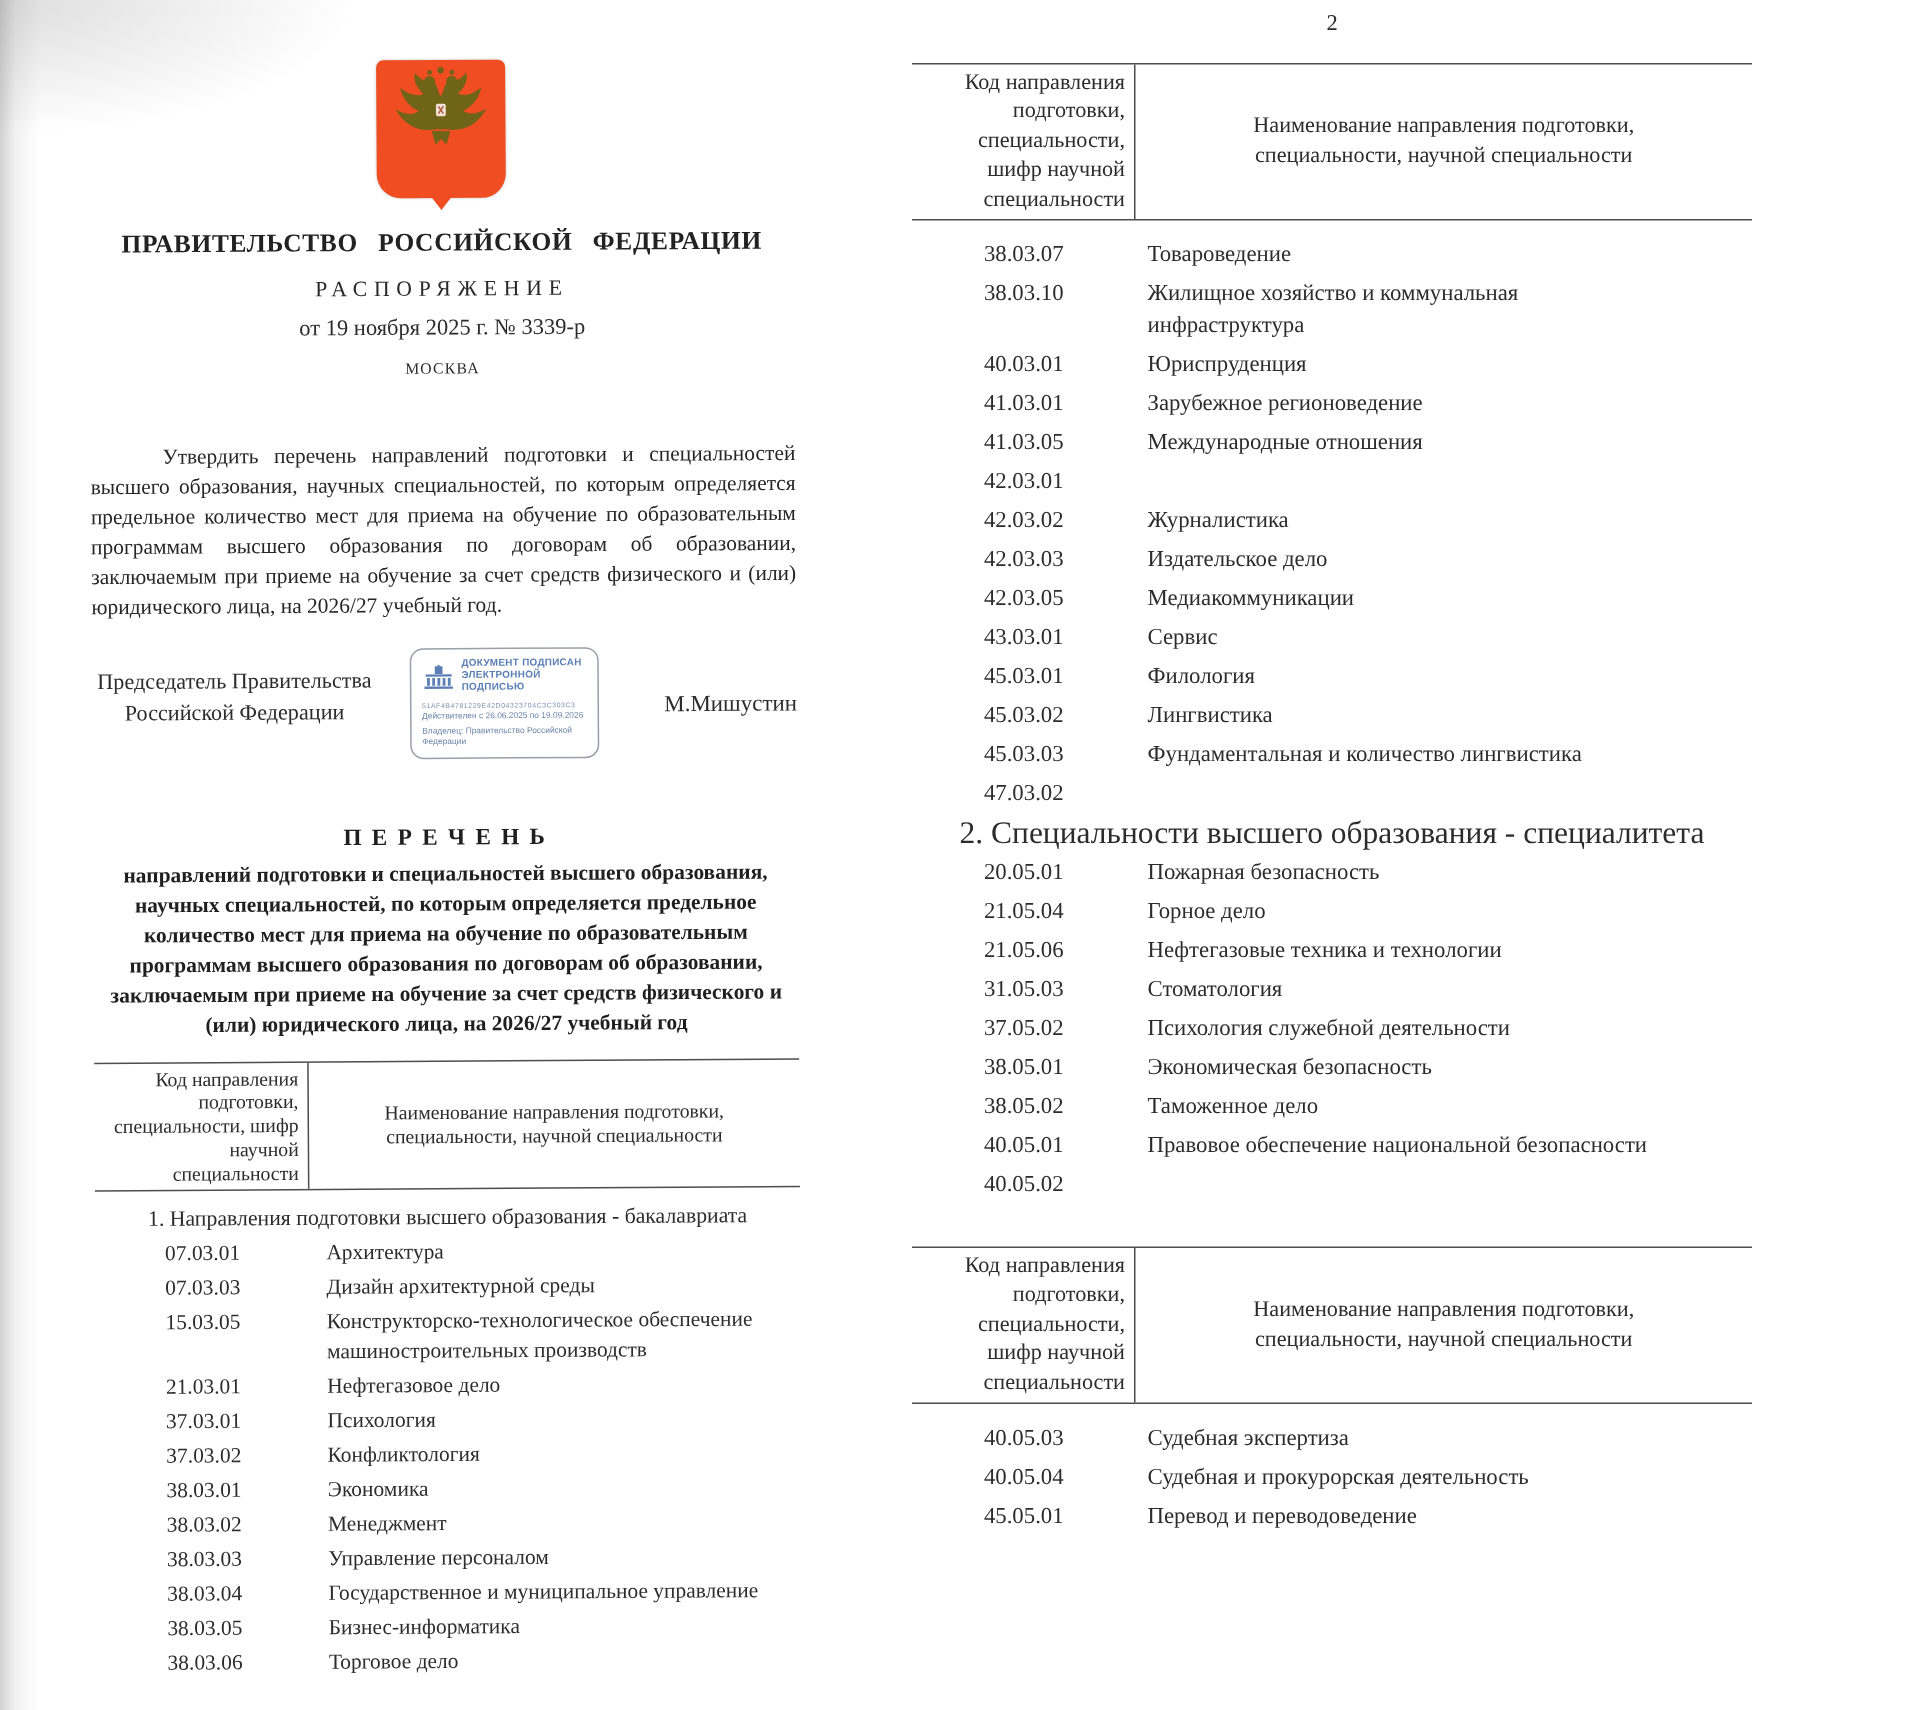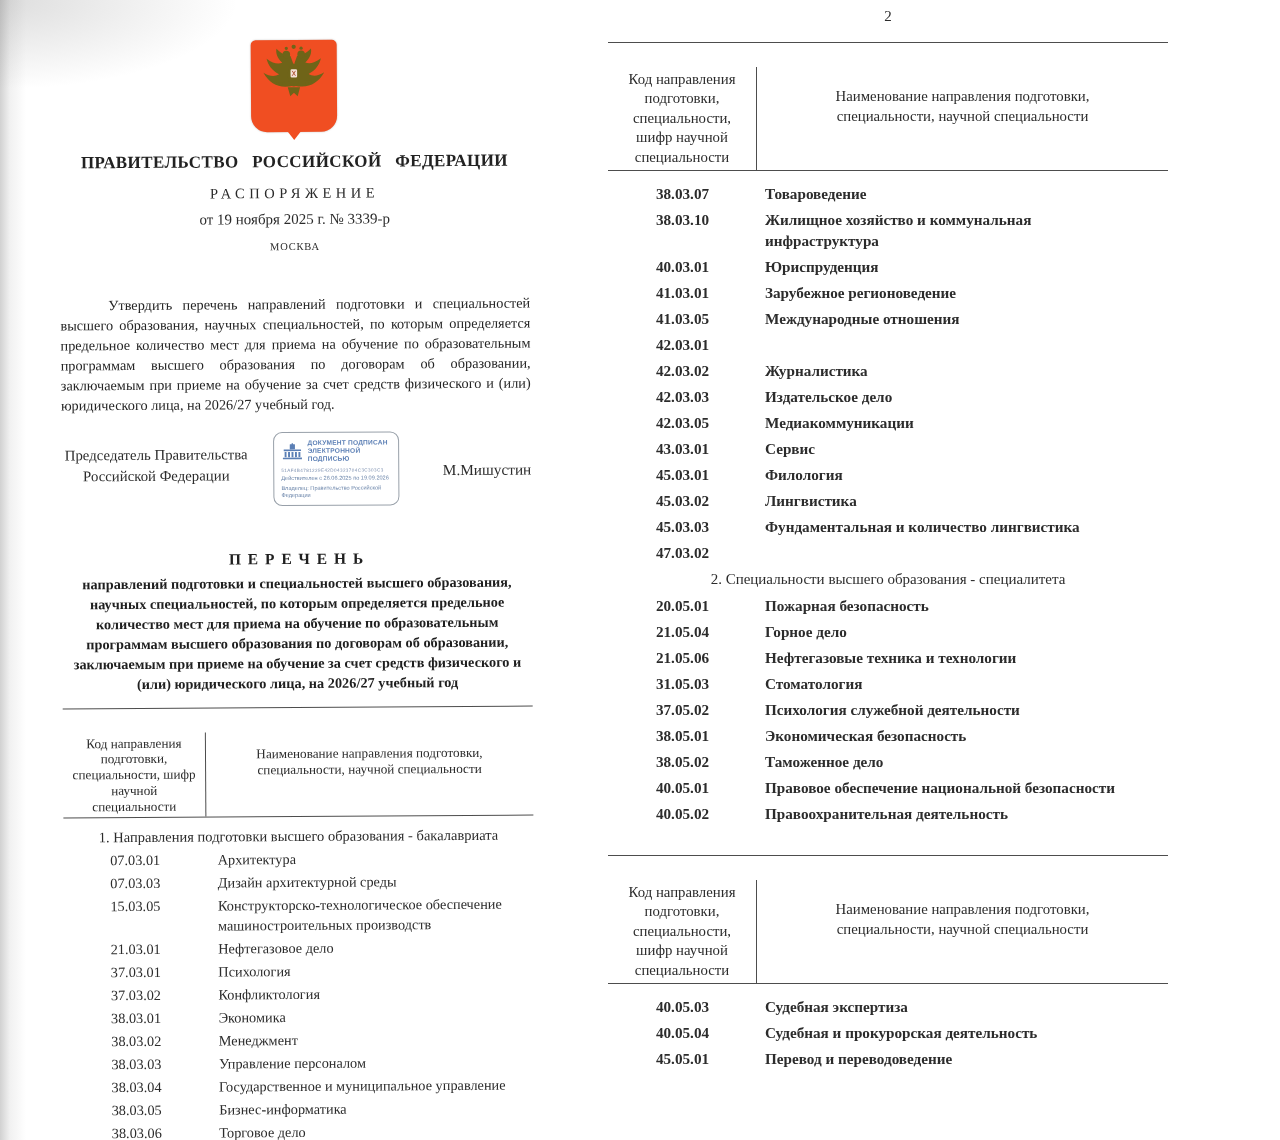--- a/index.html
+++ b/index.html
@@ -75,21 +75,21 @@
   .stamp-small { margin-top: 2px; font-size: 5.6px; line-height: 7.5px; color: #6b85aa; }
   .sign-name { margin-left: auto; font-size: 15.3px; padding-top: 30px; }
 
   
   .list-heading  { margin-top: 44px; text-align: center; font-weight: bold; font-size: 15.5px; letter-spacing: 1.5px; color: #1f1f1f; }
   .list-subtitle { margin-top: 5px; text-align: center; font-weight: bold; font-size: 14.3px; line-height: 20px; color: #1f1f1f; width: 458px; margin-left: auto; margin-right: auto; }
 
   
   .doc-table { width: 100%; }
   .thead { display: flex; border-top: 1.4px solid #4d4d4d; border-bottom: 1.4px solid #4d4d4d; }
-  .th1 { border-right: 1.2px solid #4d4d4d; display: flex; align-items: center; justify-content: center; text-align: center; margin-top: 24px; }
+  .th1 { border-right: 1.2px solid #4d4d4d; display: flex; align-items: center; justify-content: center; text-align: right; }
   .th2 { flex: 1; display: flex; align-items: center; justify-content: center; text-align: center; }
   .trow { display: flex; }
   .tcode { text-align: center; }
   .tname { flex: 1; white-space: pre-line; }
   .tsection { text-align: center; }
 
   
   .t-left { margin-top: 14px; }
   .t-left .thead { min-height: 83px; }
   .t-left .th1 { width: 143px; font-size: 13.2px; line-height: 15.8px; padding: 3px 6px; }
@@ -100,24 +100,24 @@
   .t-left .tcode { width: 143px; }
   .t-left .tname { padding-left: 11px; padding-right: 4px; }
   .t-left .tsection { margin-top: 4px; font-size: 14.5px; line-height: 20px; }
 
   
   .t-right .thead { min-height: 103px; }
   .t-right .th1 { width: 149px; font-size: 14.8px; line-height: 19.4px; padding: 3px 6px; }
   .t-right .th2 { font-size: 14.8px; line-height: 19.4px; padding: 3px 10px; }
   .t-right .th2 span { max-width: 320px; }
   .t-right .tbody { margin-top: 12px; }
-  .t-right .trow { margin-top: 5px; font-size: 15.2px; line-height: 21px; font-weight: bold; }
+  .t-right .trow { margin-top: 5px; font-size: 15.2px; line-height: 21px; }
   .t-right .tcode { width: 149px; }
   .t-right .tname { padding-left: 8px; padding-right: 2px; }
-  .t-right .tsection { margin-top: 6px; font-size: 15px; line-height: 21px; }
+  .t-right .tsection { margin-top: 6px; font-size: 21px; line-height: 21px; }
 
   .page-num { text-align: center; font-size: 15px; }
   .table1 { margin-top: 17px; }
   .table2 { margin-top: 31px; }
 </style>
 </head>
 <body>
 
 <div class="page-left">
 
@@ -354,21 +354,20 @@
         <div class="trow">
           <div class="tcode">38.05.02</div>
           <div class="tname">Таможенное дело</div>
         </div>
         <div class="trow">
           <div class="tcode">40.05.01</div>
           <div class="tname">Правовое обеспечение национальной безопасности</div>
         </div>
         <div class="trow">
           <div class="tcode">40.05.02</div>
-          <div class="tname">Правоохранительная деятельность</div>
         </div>
       </div>
   </div>
 
   <div class="doc-table t-right table2">
     <div class="thead">
       <div class="th1">
           <span>Код направления подготовки, специальности, шифр научной специальности</span>
         </div>
       <div class="th2">

